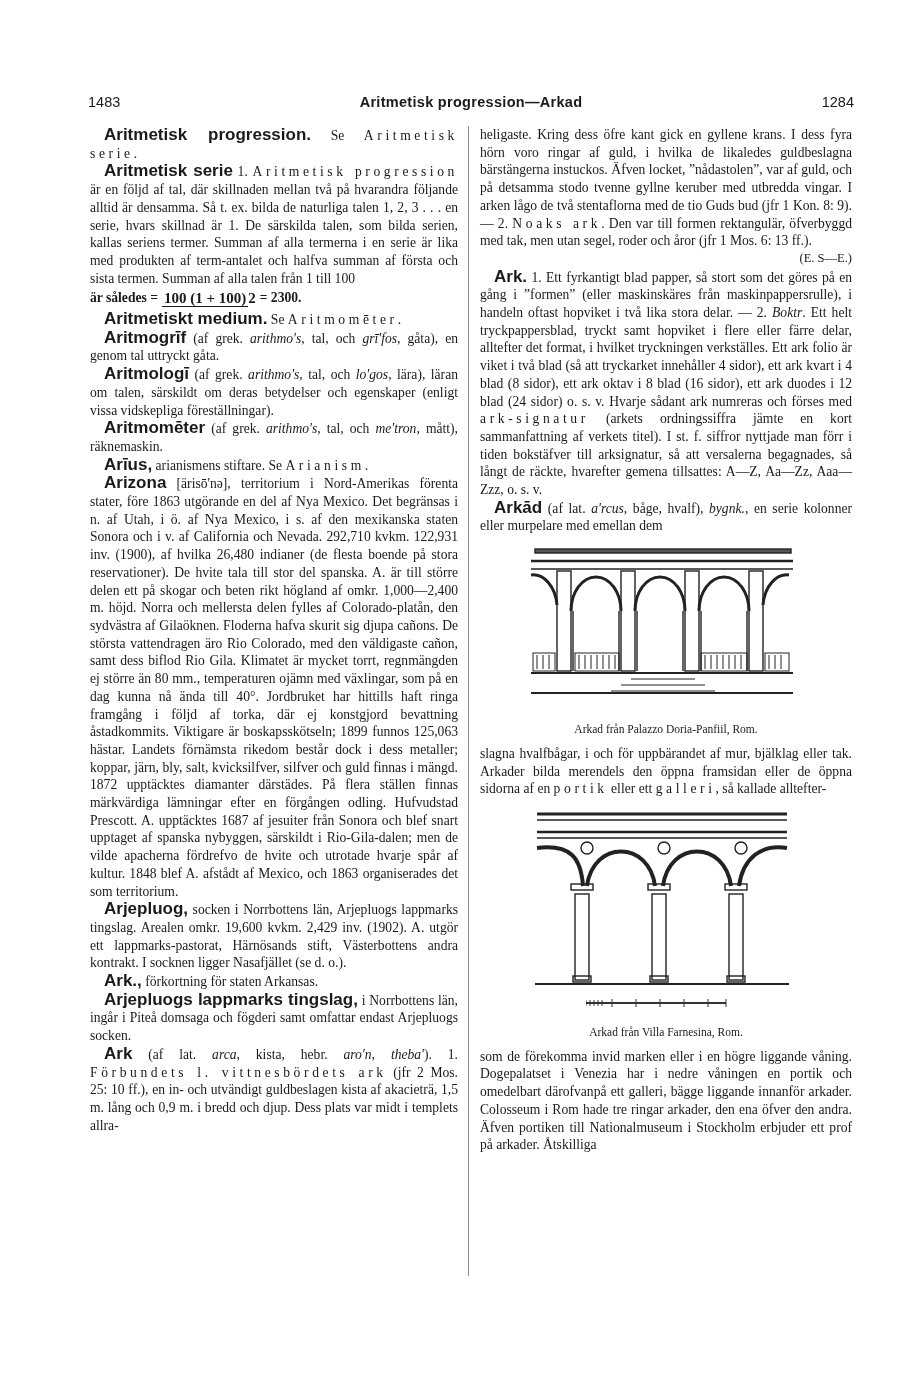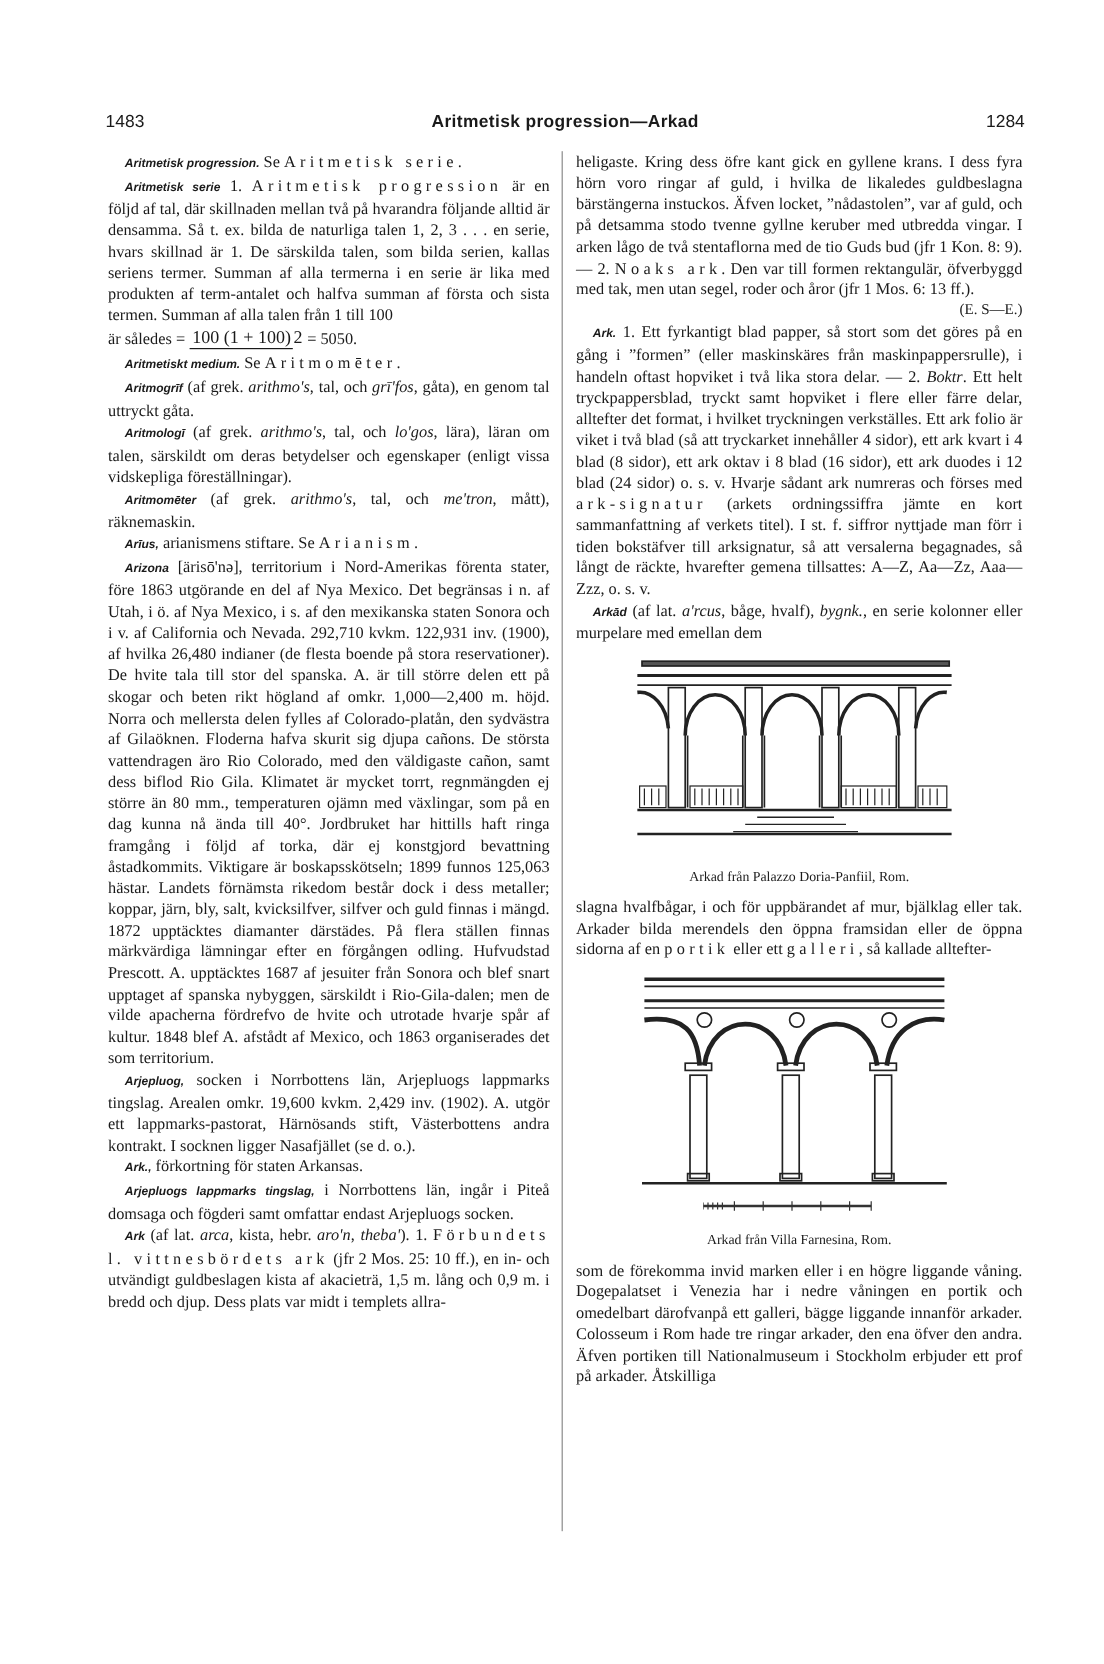--- a/index.html
+++ b/index.html
@@ -19,26 +19,26 @@
   .col {
     position: absolute; top: 126px; font-size: 13.6px; line-height: 17.7px;
     text-align: justify; hyphens: manual;
   }
   .col-left { left: 90px; width: 368px; }
   .col-right { left: 480px; width: 372px; }
   .rule {
     position: absolute; left: 468px; top: 126px; width: 1px; height: 1150px; background: #8a8a8a;
   }
   .entry { margin: 0; text-indent: 14px; }
-  .hw { font-family: "Liberation Sans", "DejaVu Sans", sans-serif; font-weight: bold; font-size: 10px; font-style: italic; }
+  .hw { font-family: "Liberation Sans", "DejaVu Sans", sans-serif; font-weight: bold; font-size: 17px; }
   .sp { letter-spacing: 3.6px; }
   .it { font-style: italic; }
   .sig { font-variant: small-caps; float: right; font-size: 12.5px; }
   .formula {
-    display: flex; align-items: center; margin: 2px 0 3px 0; font-size: 13.6px;
+    display: flex; align-items: center; margin: 2px 0 3px 0; font-size: 13.6px; font-weight: bold;
   }
   .frac { display: inline-flex; flex-direction: row; margin: 0 4px; font-size: 15px; }
   .frac .num { border-bottom: 1px solid #1a1a1a; padding: 0 2px; line-height: 16px; }
   .frac .den { line-height: 16px; }
   .figure { text-align: center; margin: 10px 0 6px 0; }
   .figure svg { display: block; margin: 0 auto; }
   .caption { font-size: 11.5px; margin-top: 16px; text-align: center; }
 </style>
 </head>
 <body>
@@ -59,21 +59,21 @@
   </p>
   <p class="entry">
     <span class="hw">Aritmetisk serie</span><span> 1. </span><span class="sp">Aritmetisk progression</span><span> är en följd af tal, där skillnaden mellan två på hvarandra följande alltid är densamma. Så t. ex. bilda de naturliga talen 1, 2, 3 . . . en serie, hvars skillnad är 1. De särskilda talen, som bilda serien, kallas seriens termer. Summan af alla termerna i en serie är lika med produkten af term-antalet och halfva summan af första och sista termen. Summan af alla talen från 1 till 100</span>
   </p>
   <div class="formula">
     <span>är således =</span>
     <span class="frac">
       <span class="num">100 (1 + 100)</span>
       <span class="den">2</span>
     </span>
-    <span>= 5050.</span>
+    <span>= 2300.</span>
   </div>
   <p class="entry">
     <span class="hw">Aritmetiskt medium.</span>
     <span>Se</span>
     <span class="sp">Aritmomēter</span><span>.</span>
   </p>
   <p class="entry">
     <span class="hw">Aritmogrīf</span><span> (af grek. </span><span class="it">arithmo's</span><span>, tal, och </span><span class="it">grī'fos</span><span>, gåta), en genom tal uttryckt gåta.</span>
   </p>
   <p class="entry">

